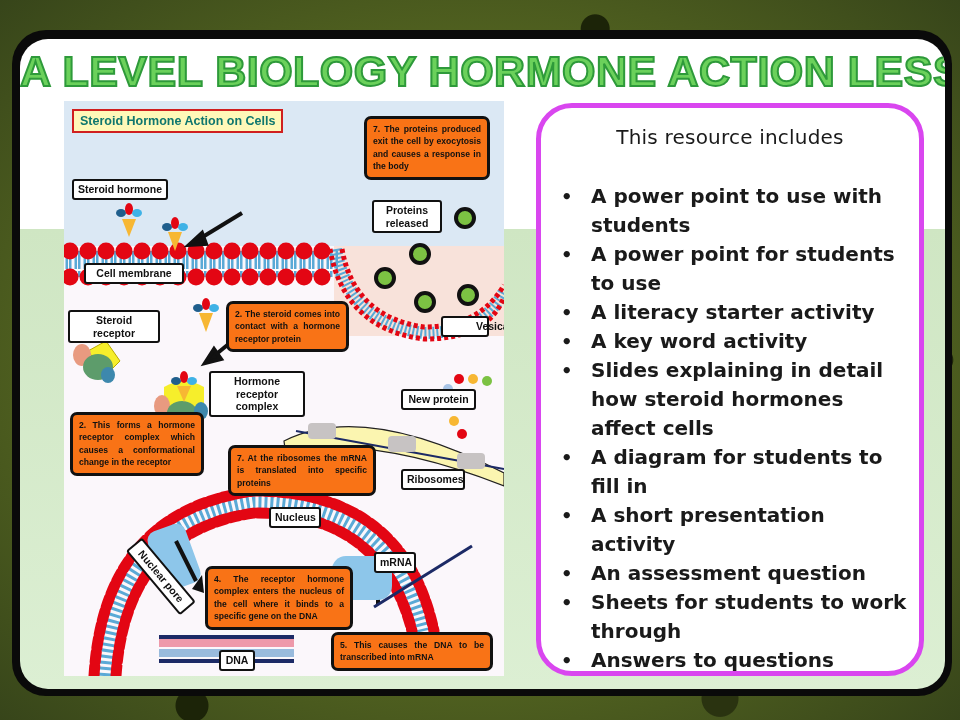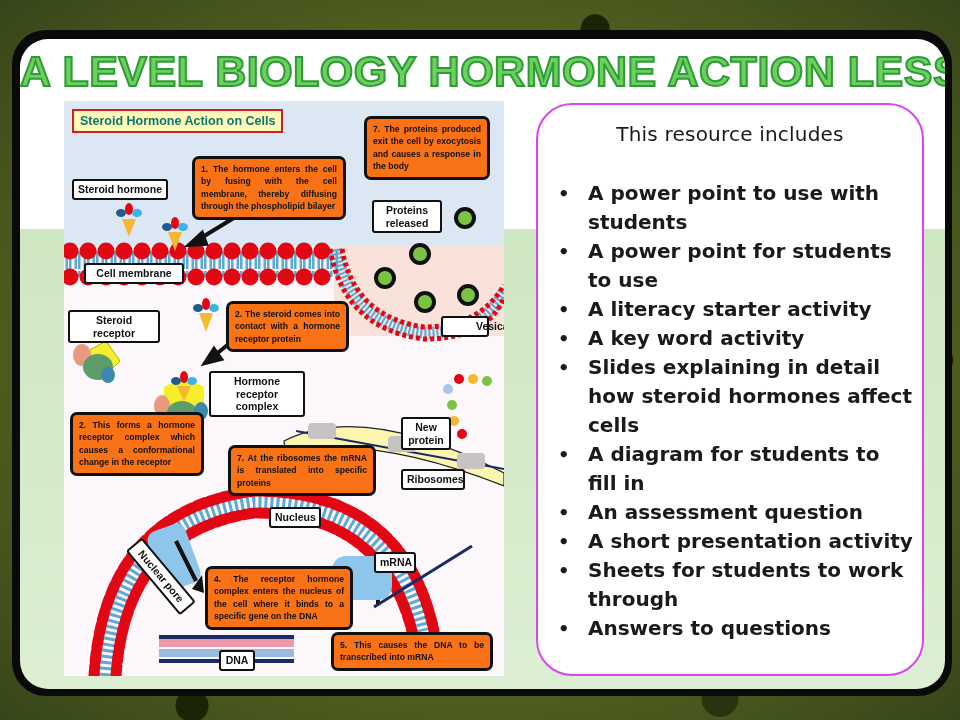--- a/index.html
+++ b/index.html
@@ -52,21 +52,21 @@
     font-family: "Liberation Sans", sans-serif; font-weight: 700; color: #111;
     font-size: 8.6px; line-height: 1.45; padding: 4px 6px; text-align: justify;
   }
   .dtitle {
     position: absolute; left: 8px; top: 8px; background: #fff8b8; border: 2px solid #d01f1f;
     font-family: "Liberation Sans", sans-serif; font-weight: 700; font-size: 12.5px;
     padding: 3px 6px; color: #0f766e;
   }
   .resource {
     position: absolute; left: 536px; top: 103px; width: 388px; height: 573px;
-    background: #fff; border: 2px solid #d946ef; border-radius: 36px;
+    background: #fff; border: 5px solid #d946ef; border-radius: 36px;
     font-family: "DejaVu Sans", sans-serif; color: #1a1a1a;
   }
   .resource h2 {
     font-size: 20px; font-weight: 400; text-align: center; margin-top: 17px;
     letter-spacing: 0.2px;
   }
   .resource ul { list-style: none; margin-top: 33px; padding-left: 18px; padding-right: 8px; }
   .resource li {
     position: relative; padding-left: 32px; font-size: 20px; line-height: 29px;
     font-weight: 700;
@@ -232,43 +232,42 @@
   </svg>
 
   <div class="dtitle">Steroid Hormone Action on Cells</div>
 
   <div class="dlabel" style="left:8px;top:78px;width:96px;">Steroid hormone</div>
   <div class="dlabel" style="left:20px;top:162px;width:100px;">Cell membrane</div>
   <div class="dlabel" style="left:4px;top:209px;width:92px;">Steroid receptor</div>
   <div class="dlabel" style="left:145px;top:270px;width:96px;">Hormone receptor complex</div>
   <div class="dlabel" style="left:308px;top:99px;width:70px;">Proteins released</div>
   <div class="dlabel" style="left:377px;top:215px;width:48px;padding-left:33px;">Vesical</div>
-  <div class="dlabel" style="left:337px;top:288px;width:50px;margin-top:28px;">New protein</div>
+  <div class="dlabel" style="left:337px;top:288px;width:75px;">New protein</div>
   <div class="dlabel" style="left:337px;top:368px;width:64px;">Ribosomes</div>
   <div class="dlabel" style="left:205px;top:406px;width:52px;">Nucleus</div>
   <div class="dlabel" style="left:55px;top:465px;width:84px;transform:rotate(50deg);">Nuclear pore</div>
   <div class="dlabel" style="left:310px;top:451px;width:42px;">mRNA</div>
   <div class="dlabel" style="left:155px;top:549px;width:36px;">DNA</div>
 
-  <div class="dnote" style="left:128px;top:55px;width:154px;">1. The hormone enters the cell by fusing with the cell membrane, thereby diffusing through the phospholipid bilayer</div>
   <div class="dnote" style="left:162px;top:200px;width:123px;">2. The steroid comes into contact with a hormone receptor protein</div>
   <div class="dnote" style="left:6px;top:311px;width:134px;">2. This forms a hormone receptor complex which causes a conformational change in the receptor</div>
   <div class="dnote" style="left:141px;top:465px;width:148px;">4. The receptor hormone complex enters the nucleus of the cell where it binds to a specific gene on the DNA</div>
   <div class="dnote" style="left:267px;top:531px;width:162px;">5. This causes the DNA to be transcribed into mRNA</div>
   <div class="dnote" style="left:164px;top:344px;width:148px;">7. At the ribosomes the mRNA is translated into specific proteins</div>
   <div class="dnote" style="left:300px;top:15px;width:126px;">7. The proteins produced exit the cell by exocytosis and causes a response in the body</div>
 </div>
 
 <div class="resource">
   <h2>This resource includes</h2>
   <ul>
     <li>A power point to use with students</li>
     <li>A power point for students to use</li>
     <li>A literacy starter activity</li>
     <li>A key word activity</li>
     <li>Slides explaining in detail how steroid hormones affect cells</li>
     <li>A diagram for students to fill in</li>
+    <li>A short presentation activity</li>
     <li>An assessment question</li>
-    <li>A short presentation activity</li>
     <li>Sheets for students to work through</li>
     <li>Answers to questions</li>
   </ul>
 </div>
 
 </body></html>

